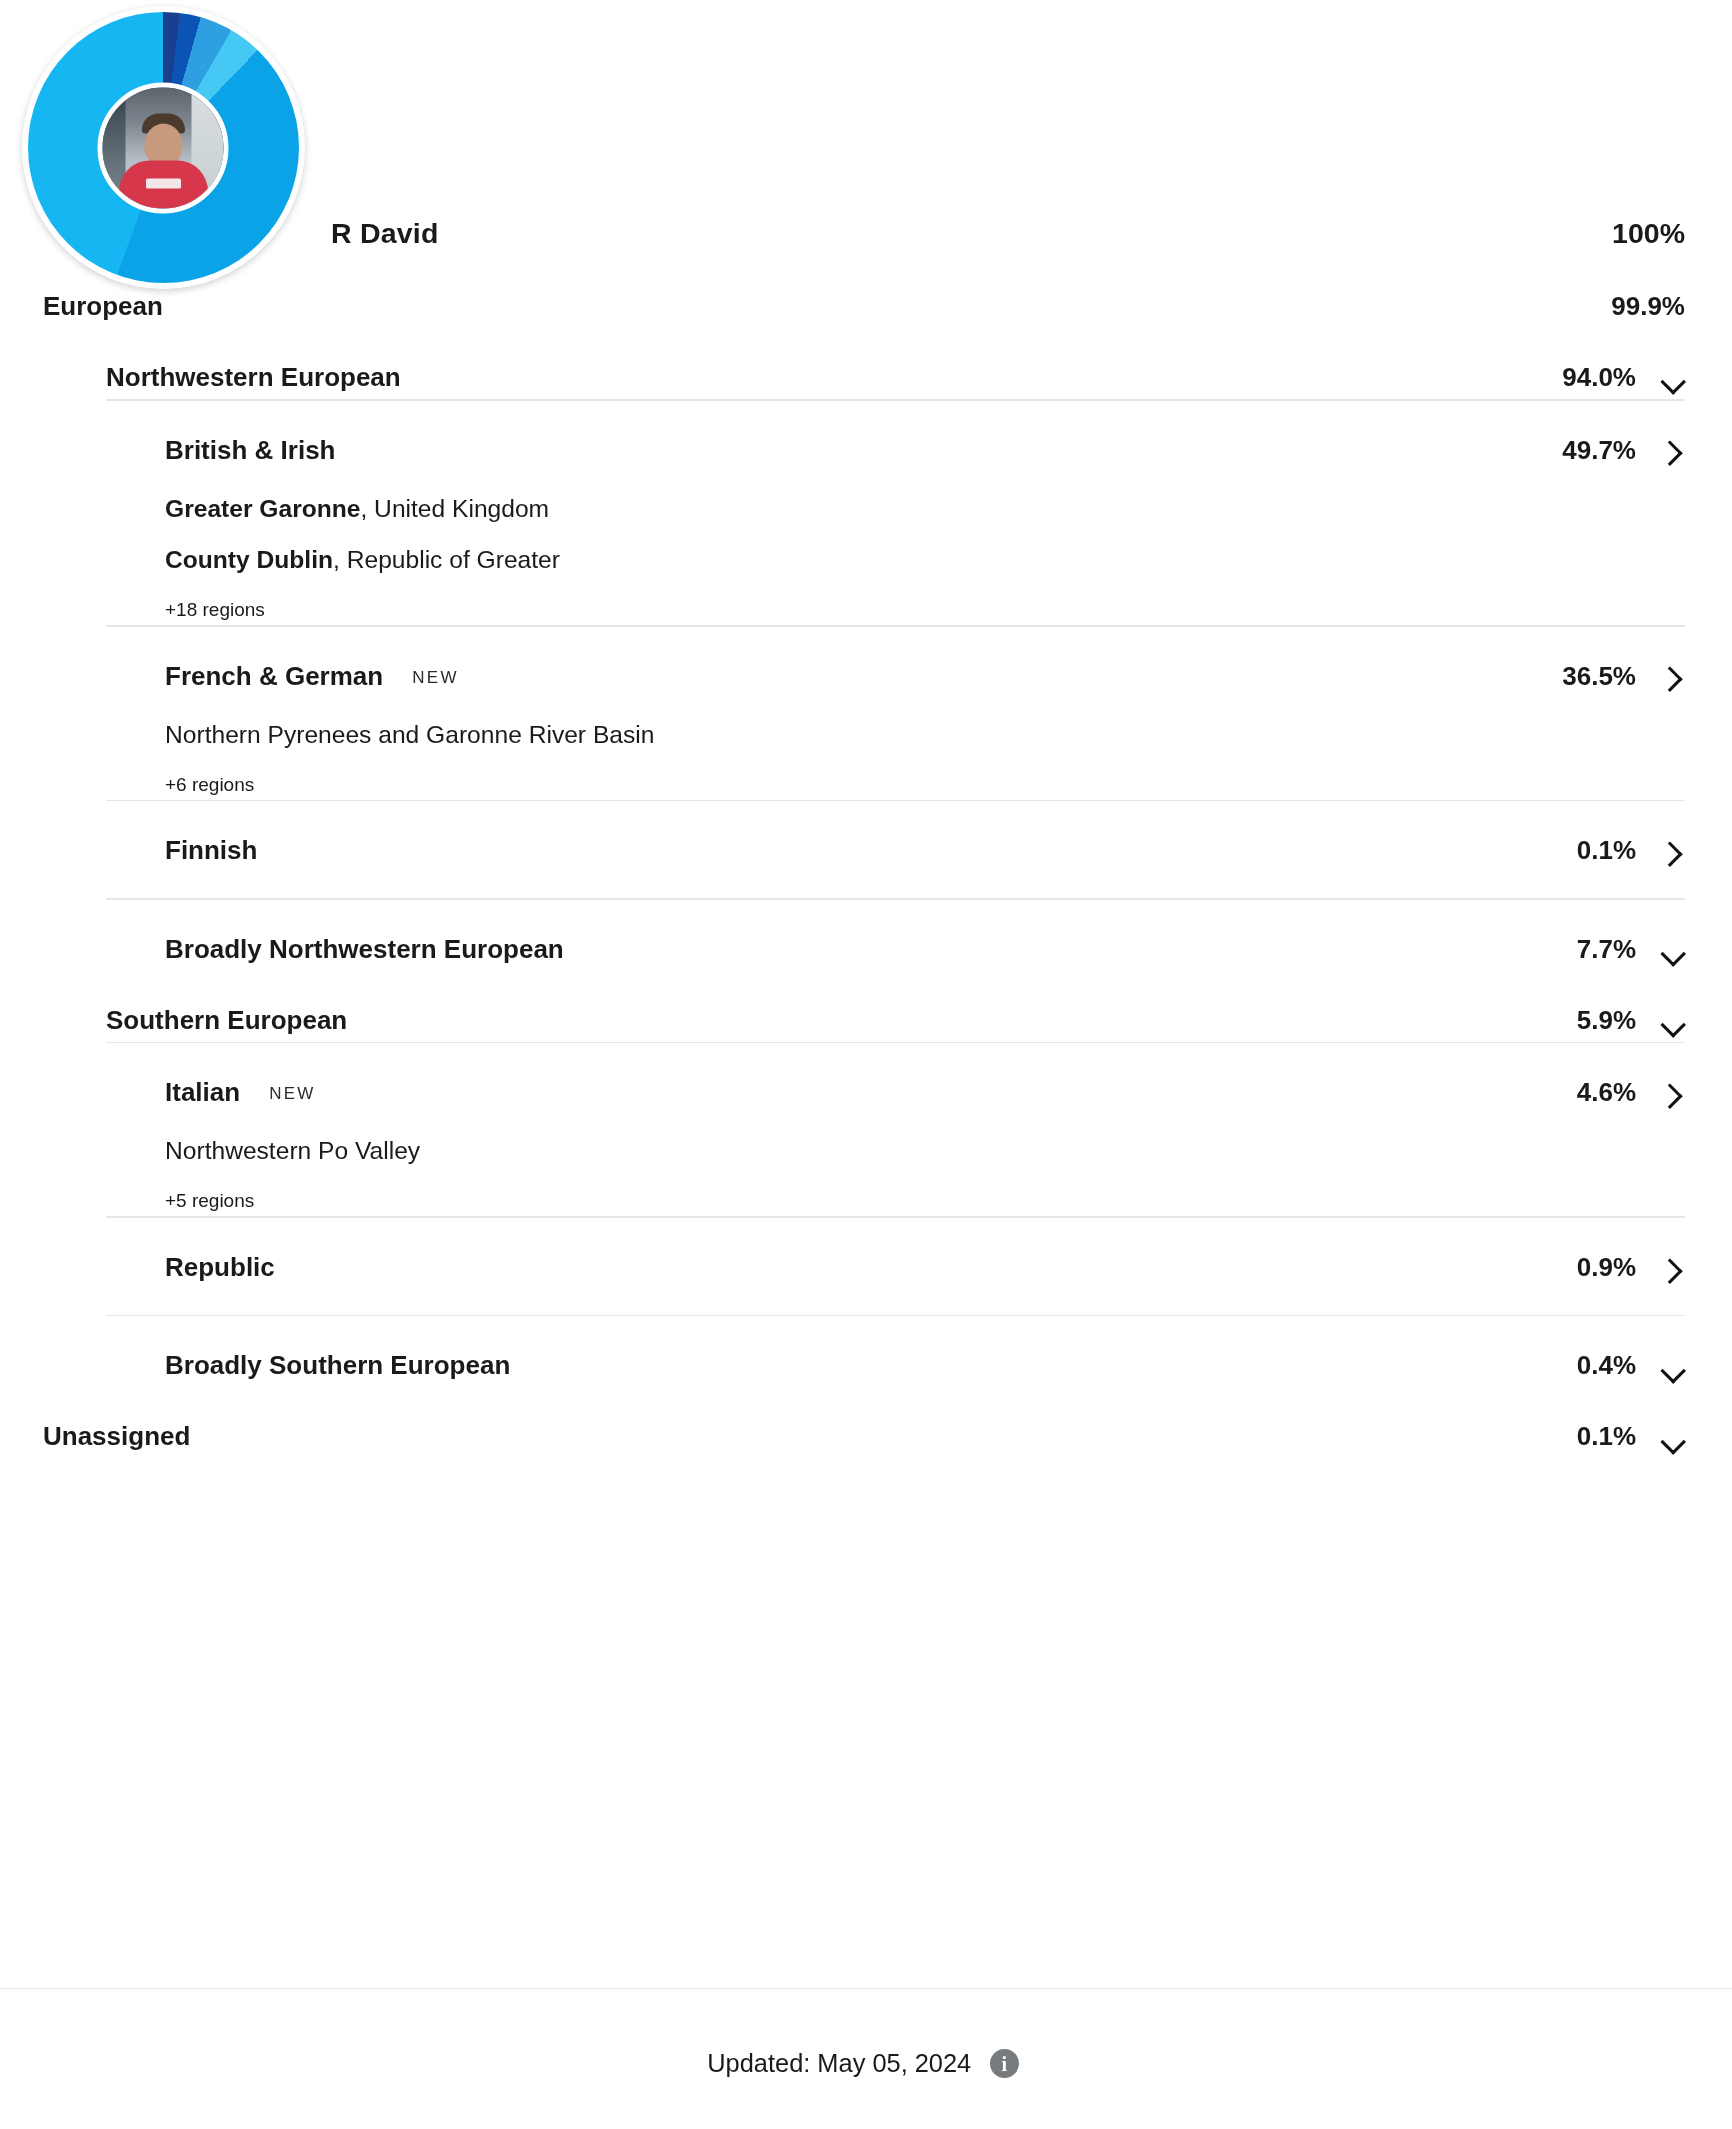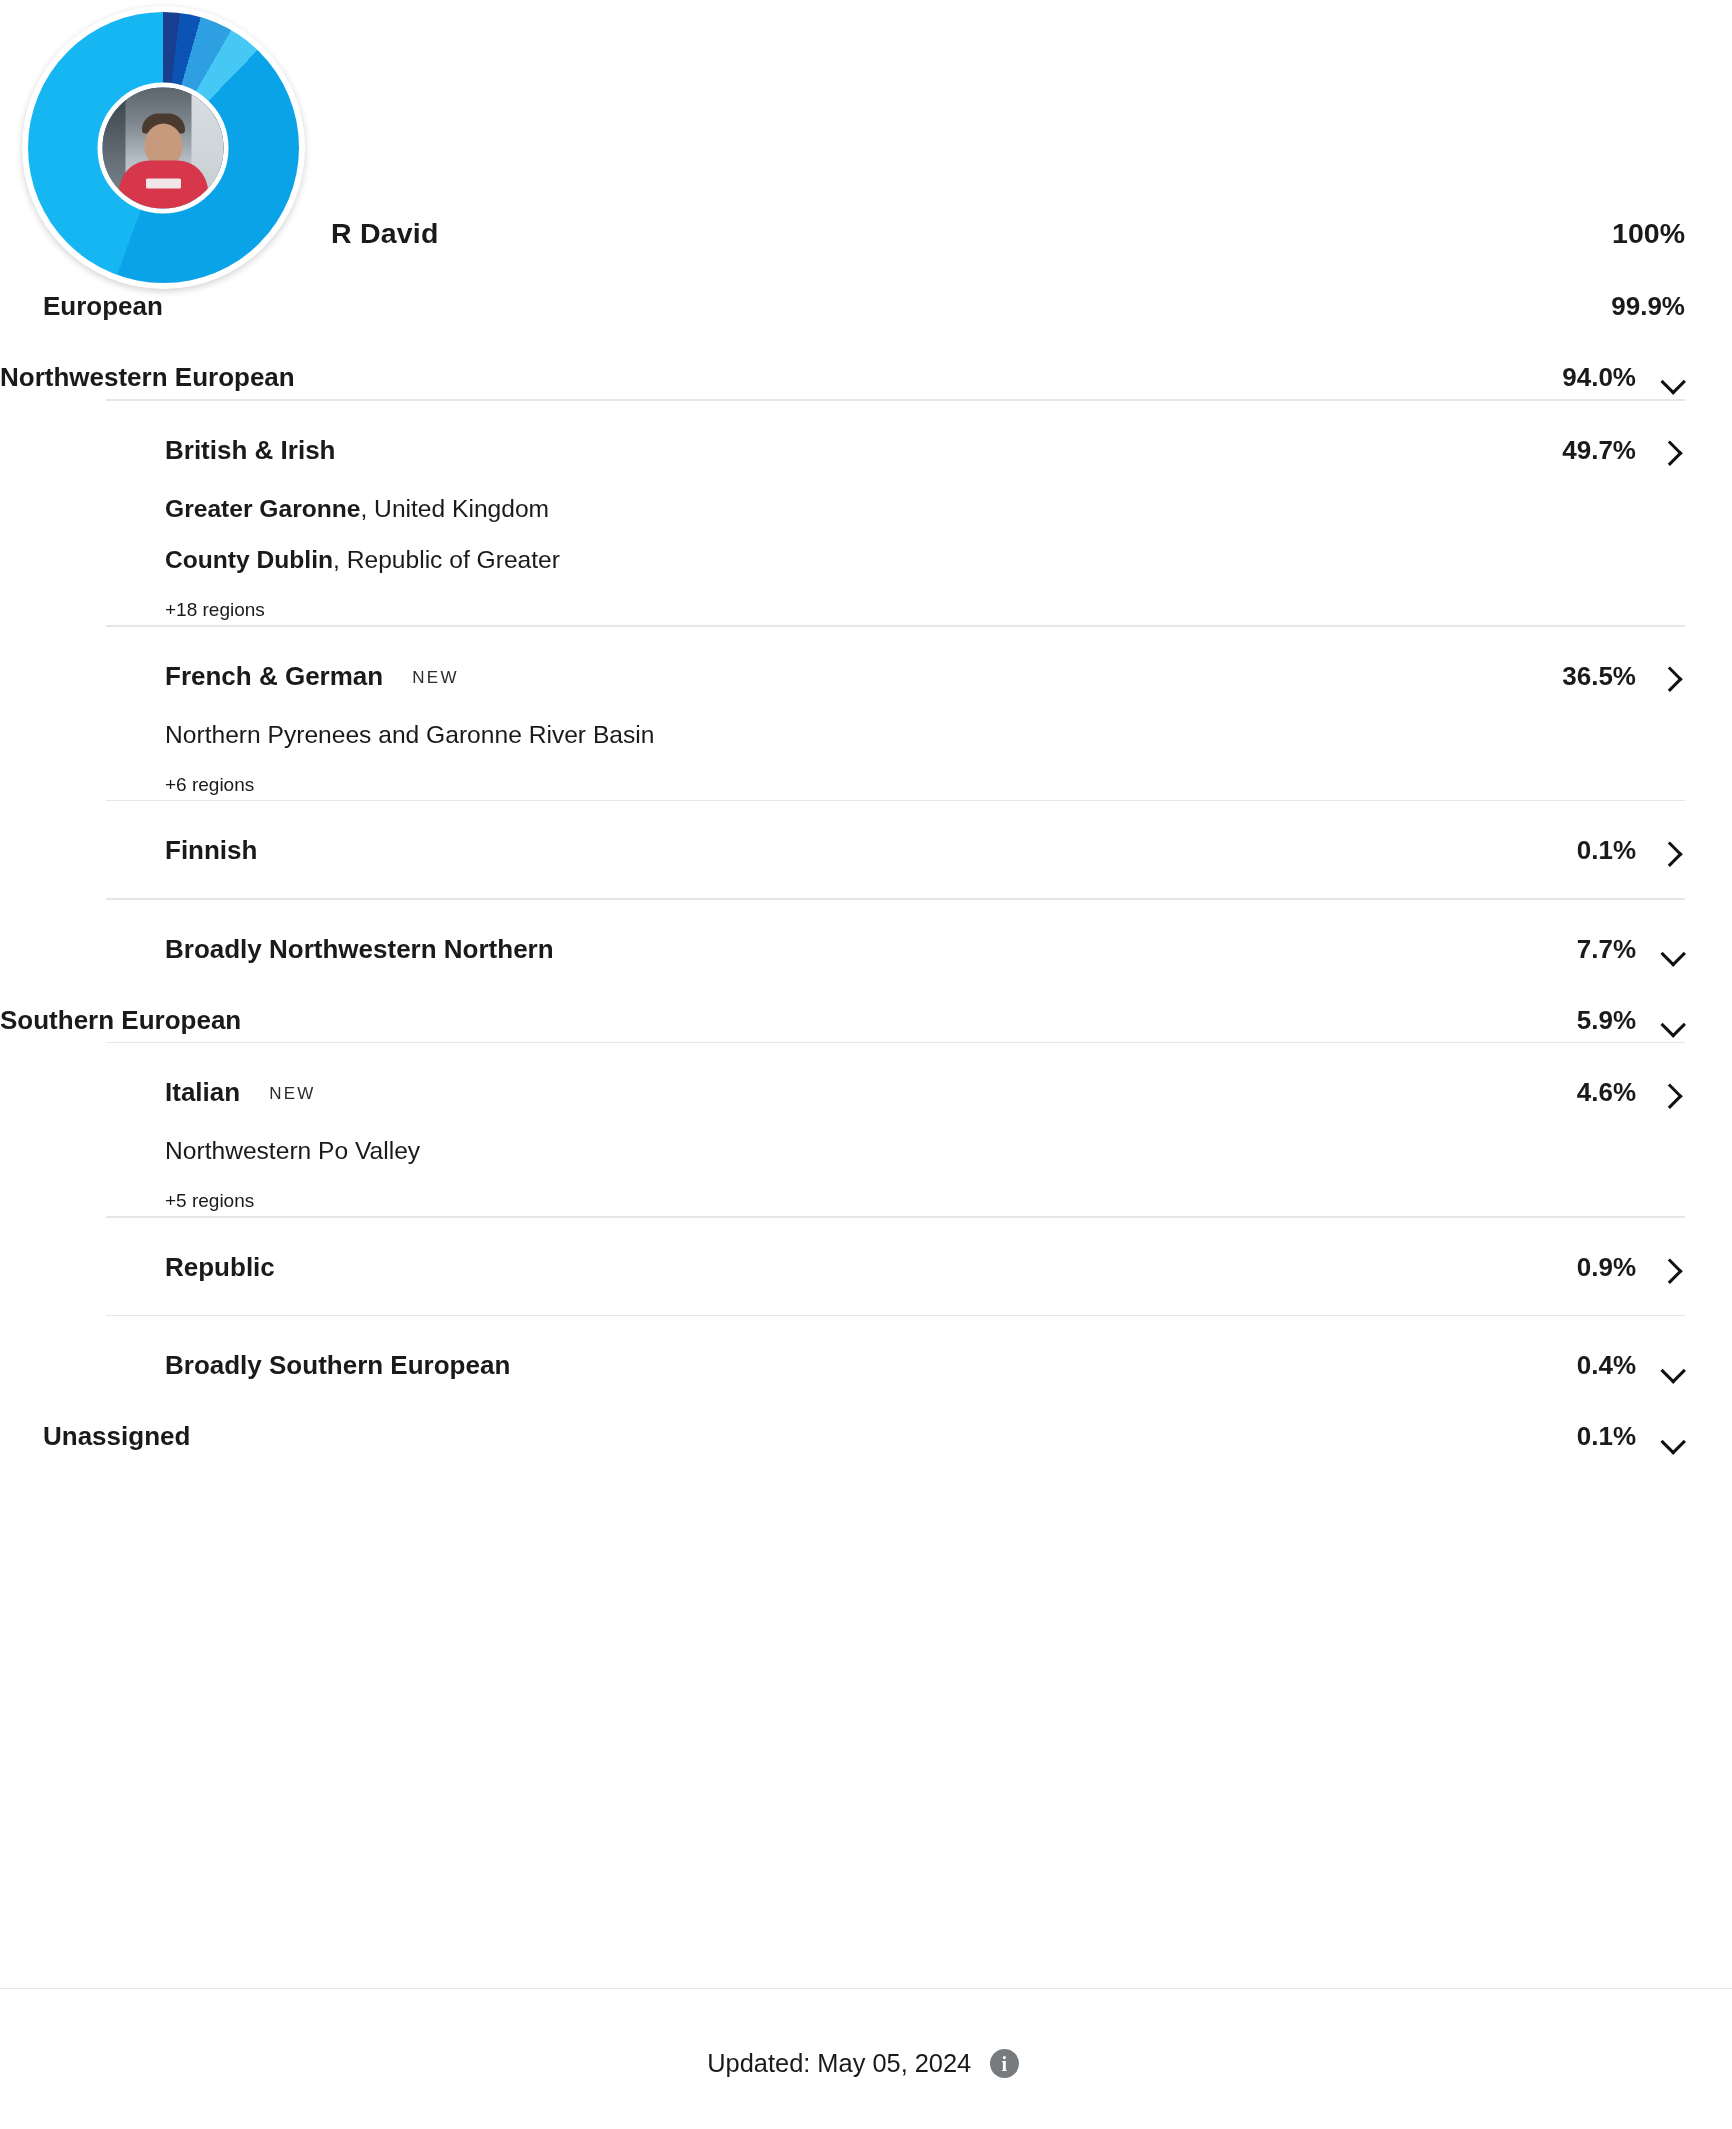--- a/index.html
+++ b/index.html
@@ -176,21 +176,21 @@
     align-items: flex-end;
     gap: 23px;
   }
   .row-pct {
     font-size: 26px;
     font-weight: bold;
     text-align: right;
   }
 
   .lvl1 { padding-left: 43px; }
-  .lvl2 { }
+  .lvl2 { padding-left: 106px; }
   .lvl3 { padding-left: 165px; }
 
   .gap-top-36 { margin-top: 28px; }
 
   .divider {
     height: 1.5px;
     background: #e6e6e6;
     margin-left: 106px;
     margin-right: 48px;
   }
@@ -358,21 +358,21 @@
     <div class="row lvl3 gap-top-36">
       <div class="row-label">Finnish</div>
       <div class="row-right">
         <div class="row-pct">0.1%</div>
         <span class="chev chev-right"></span>
       </div>
     </div>
     <div class="divider" style="margin-top:26px"></div>
 
     <div class="row lvl3 gap-top-36">
-      <div class="row-label">Broadly Northwestern Northern</div>
+      <div class="row-label">Broadly Northwestern European</div>
       <div class="row-right">
         <div class="row-pct">7.7%</div>
         <span class="chev chev-down"></span>
       </div>
     </div>
 
     <div class="row lvl2 gap-top-36">
       <div class="row-label">Southern European</div>
       <div class="row-right">
         <div class="row-pct">5.9%</div>

